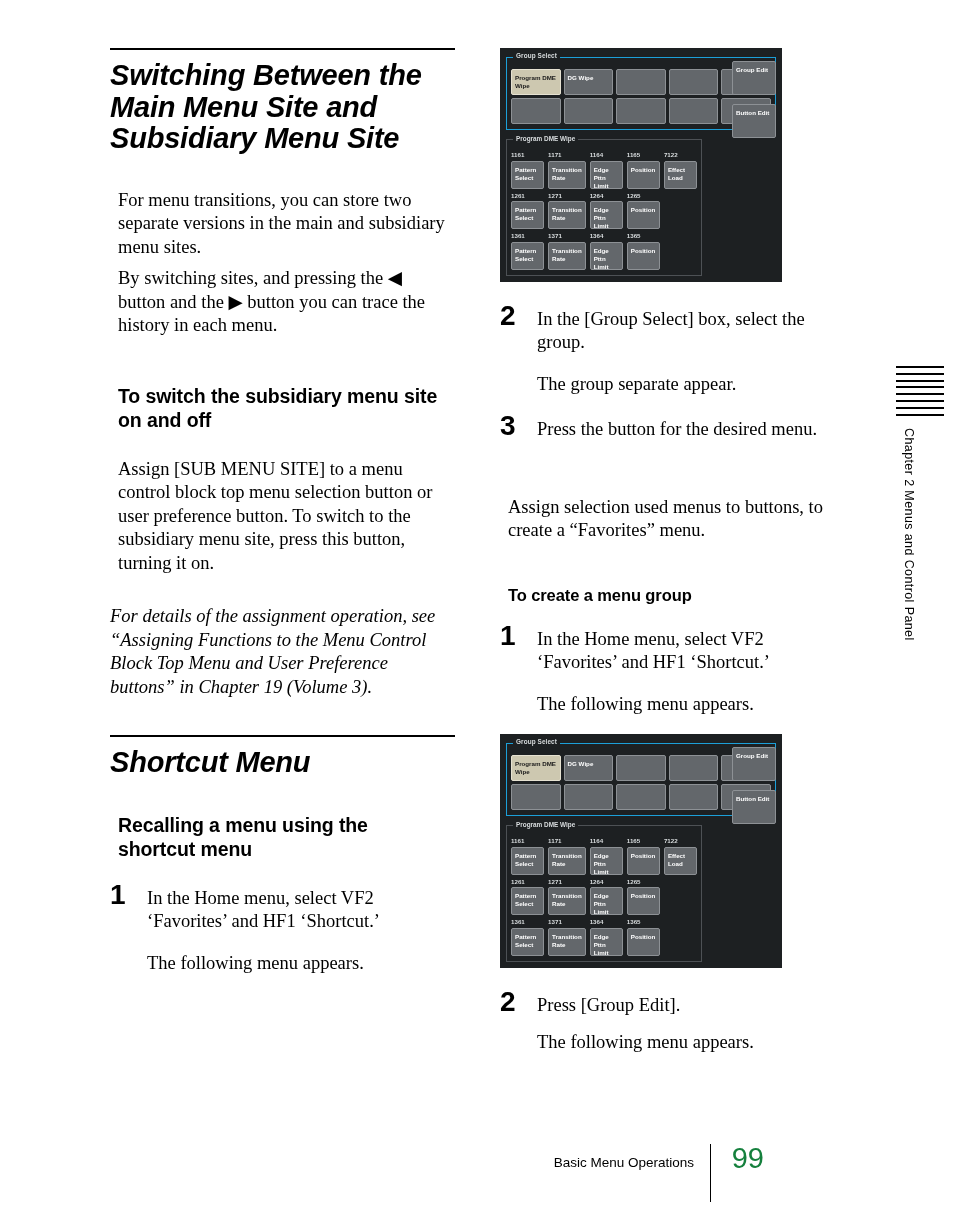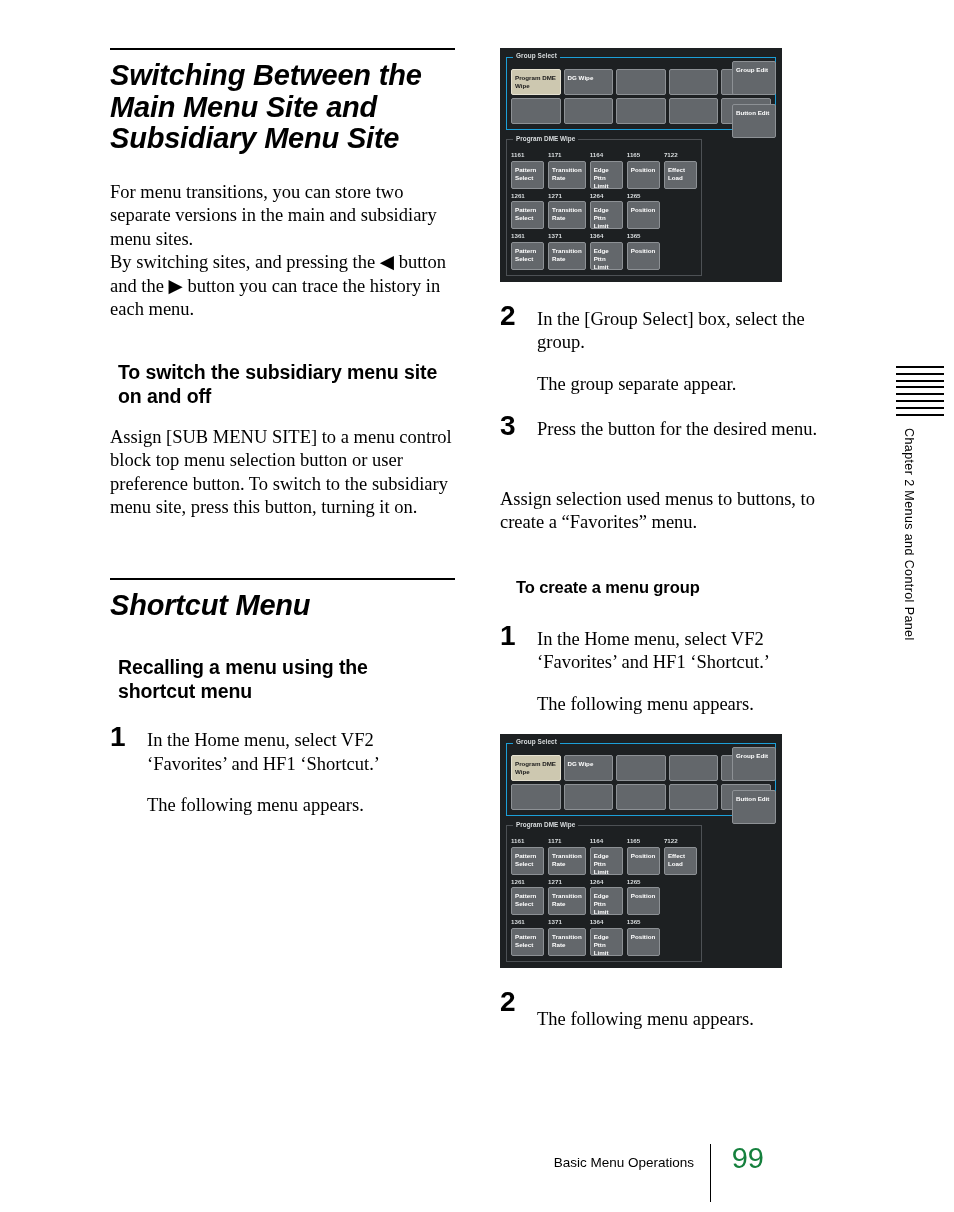--- a/index.html
+++ b/index.html
@@ -51,29 +51,29 @@
     font-size: 19.5px;
     line-height: 24px;
     margin: 8px;
     letter-spacing: -0.1px;
   }
   h3.h-sub3 {
     font-family: "Liberation Sans", sans-serif;
     font-weight: bold;
     font-size: 16.5px;
     line-height: 21px;
-    margin: 16px;
+    margin: 8px;
     letter-spacing: -0.1px;
   }
 
   
   p.body {
     font-size: 18.5px;
     line-height: 23.5px;
-    margin: 0;
+    margin: 8px;
     text-align: left;
   }
   p.body-italic {
     font-size: 18.5px;
     line-height: 23.5px;
     margin: 0;
     font-style: italic;
   }
   .sp-10 { height: 10px; }
   .sp-14 { height: 14px; }
@@ -306,20 +306,21 @@
     <div class="sp-30"></div>
 
     <h2 class="h-sub">To switch the subsidiary menu site on and off</h2>
 
     <div class="sp-10"></div>
 
     <p class="body">Assign [SUB MENU SITE] to a menu control block top menu selection button or user preference button. To switch to the subsidiary menu site, press this button, turning it on.</p>
 
     <div class="sp-22"></div>
 
+    <p class="body-italic">For details of the assignment operation, see “Assigning Functions to the Menu Control Block Top Menu and User Preference buttons” in Chapter 19 (Volume 3).</p>
 
     <div class="sp-36"></div>
 
     <div class="rule-major"></div>
 
     <h1 class="h-major">Shortcut Menu</h1>
 
     <div class="sp-26"></div>
 
     <h2 class="h-sub">Recalling a menu using the shortcut menu</h2>
@@ -568,20 +569,21 @@
 
         <div class="pg-side">Button Edit</div>
 
       </div>
     </div>
 
     <div class="sp-26"></div>
 
     <div class="step">
       <span class="step-num">2</span>
+      <div class="step-body">Press [Group Edit].</div>
     </div>
 
     <div class="sp-14"></div>
 
     <div class="step-note">The following menu appears.</div>
 
   </div>
 
   <div class="chap-tab">
     <div class="chap-lines">

